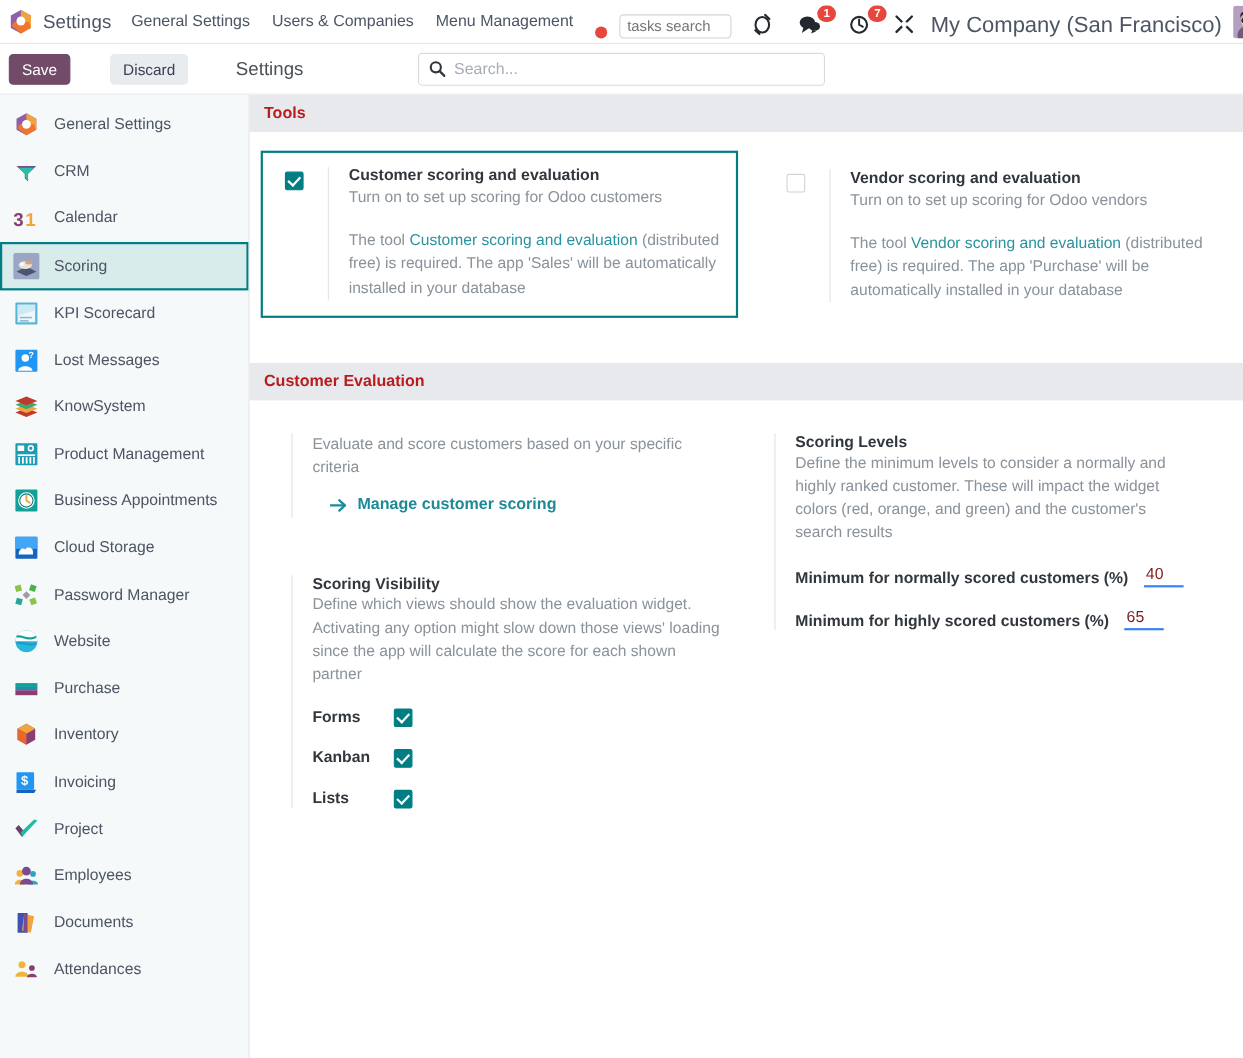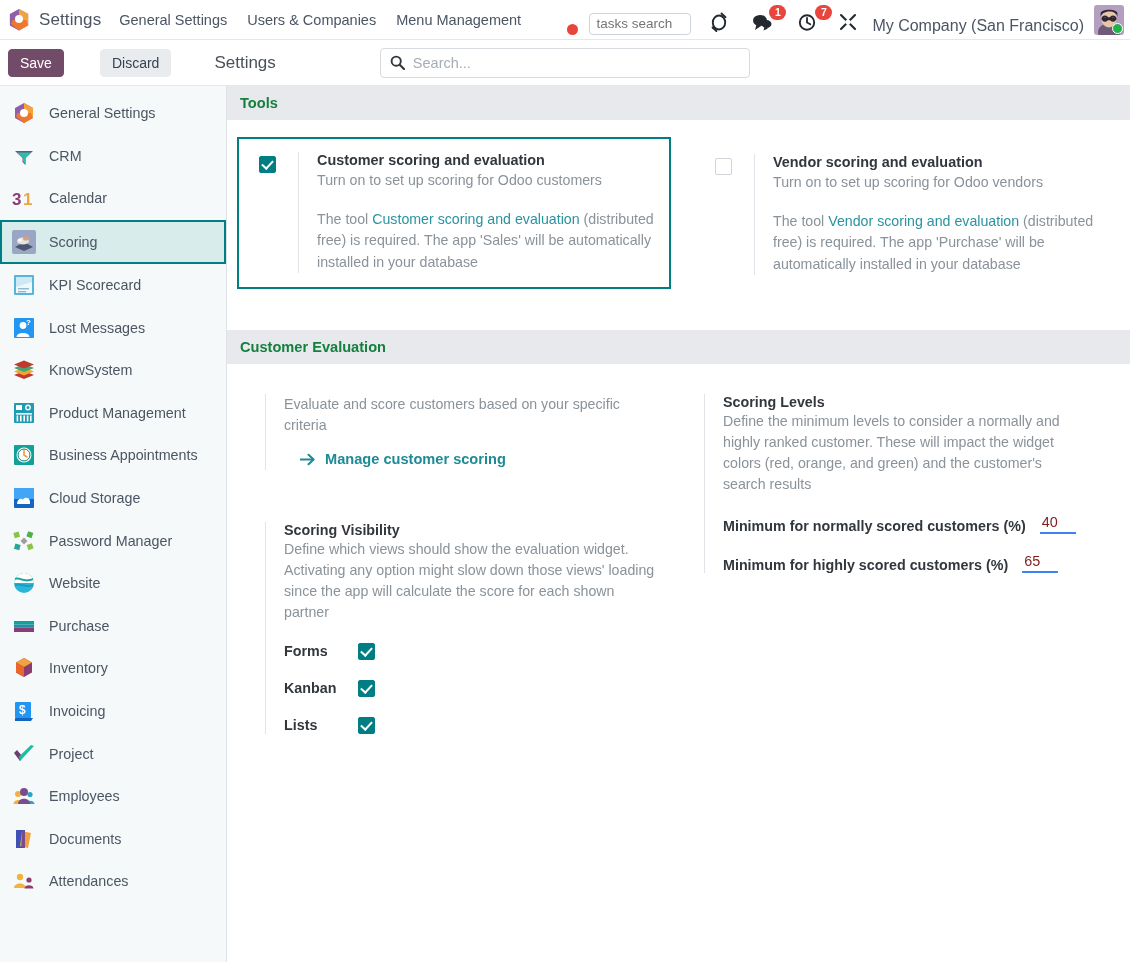--- a/index.html
+++ b/index.html
@@ -51,21 +51,21 @@
   .ic-btn.loop { margin-right: 19px; }
   .ic-btn.chat { margin-right: 22px; }
   .ic-btn.clock { margin-right: 16px; }
   .ic-btn.tool { margin-right: 12px; }
   .badge {
     position: absolute; top: -4px; right: -12px;
     background: #e8453c; color: #fff; font-size: 10.5px; font-weight: bold;
     border-radius: 9px; min-width: 17px; height: 15px; line-height: 15px;
     text-align: center; padding: 0 4px;
   }
-  .company-name { font-size: 16px; color: #4b5563; margin-right: 10px; cursor: pointer; }
+  .company-name { font-size: 20px; color: #4b5563; margin-right: 10px; cursor: pointer; }
   .avatar {
     position: relative; width: 30px; height: 30px; border-radius: 3px;
     overflow: hidden; flex: 0 0 auto; cursor: pointer;
   }
   .avatar .online {
     position: absolute; right: 1px; bottom: 1px;
     width: 11px; height: 11px; border-radius: 50%;
     background: #22b24c; border: 1px solid #fff;
   }
 
@@ -114,21 +114,21 @@
   .side-icon {
     width: 24px; height: 24px; flex: 0 0 auto; margin-right: 13px;
     display: block;
   }
   .side-label { font-size: 14.3px; color: #4b5563; }
 
   
   .content { flex: 1 1 auto; overflow: hidden; background: #fff; }
   .sec-head {
     background: #e7e9ed; padding: 9px 0 9px 13px;
-    font-size: 14.6px; font-weight: bold; color: #15803d;
+    font-size: 14.6px; font-weight: bold; color: #b91c1c;
   }
 
   .tools-row { display: flex; padding: 19px 0 0 6px; }
   .setting-card {
     display: flex; padding: 13px 14px 14px 20px; width: 434px;
   }
   .setting-card.selected {
     border: 2px solid #017e84; margin-left: 4px; margin-top: -2px;
   }
   .setting-card.plain { margin-left: 24px; padding-top: 15px; }

